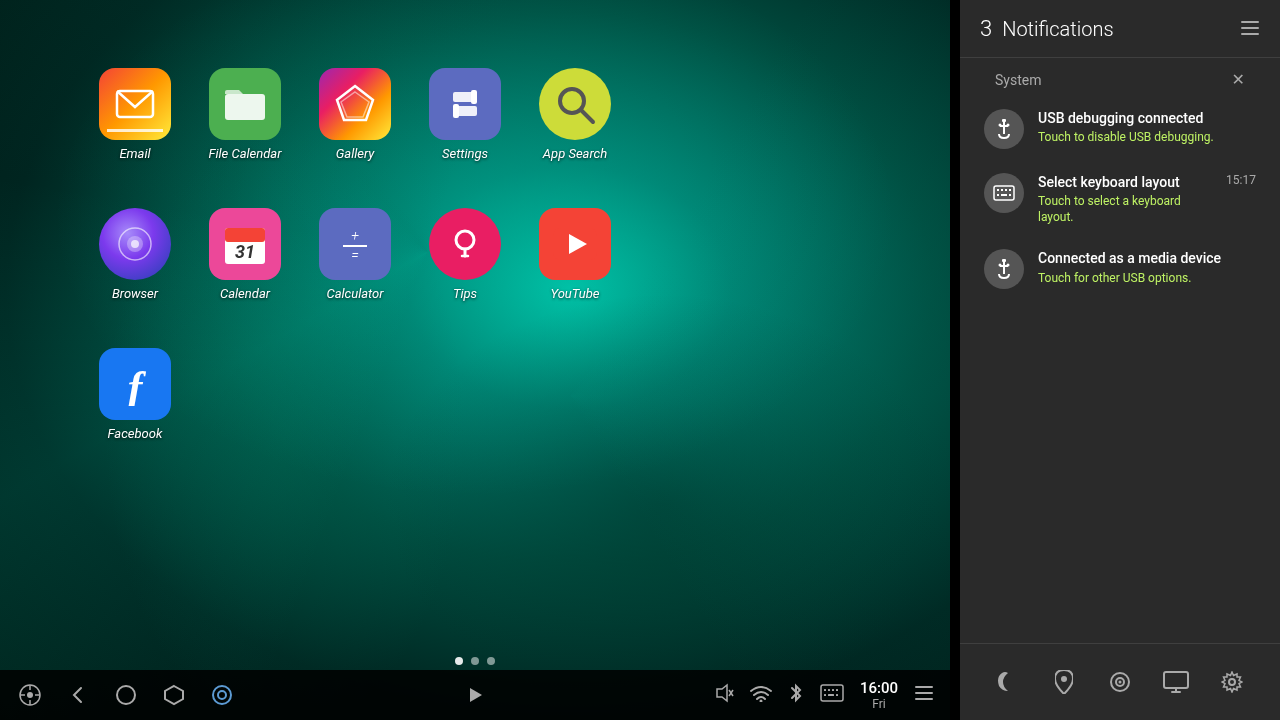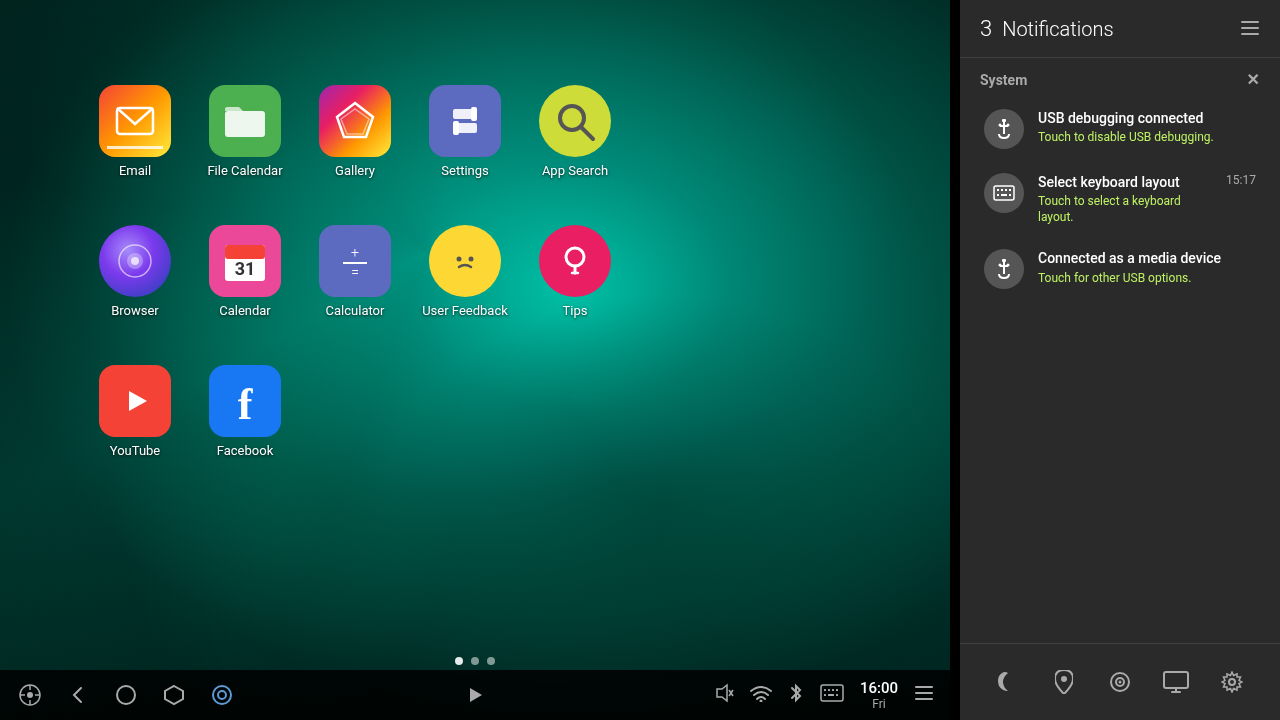--- a/index.html
+++ b/index.html
@@ -39,26 +39,27 @@
       position: absolute;
       inset: 0;
       background:
         conic-gradient(from 200deg at 45% 35%, transparent 0deg, rgba(0,180,150,0.15) 40deg, transparent 80deg, rgba(0,100,80,0.1) 120deg, transparent 180deg),
         conic-gradient(from 30deg at 60% 55%, transparent 0deg, rgba(0,150,130,0.1) 60deg, transparent 120deg);
     }
 
     
     #app-grid {
       position: absolute;
-      top: 77px;
+      top: 60px;
       left: 80px;
       display: grid;
       grid-template-columns: repeat(5, 110px);
       grid-template-rows: repeat(3, 140px);
       gap: 0;
+      font-style: italic;
     }
 
     .app-icon {
       display: flex;
       flex-direction: column;
       align-items: center;
       justify-content: flex-start;
       padding-top: 8px;
       cursor: pointer;
     }
@@ -273,22 +274,21 @@
     .notif-menu-icon {
       color: #aaa;
       font-size: 20px;
       cursor: pointer;
     }
 
     #notif-system-header {
       display: flex;
       align-items: center;
       justify-content: space-between;
-      padding: 12px 20px 8px;
-      font-weight: bold;
+      padding: 12px 35px 8px;
     }
 
     .notif-system-label {
       color: #aaa;
       font-size: 14px;
     }
 
     .notif-close-all {
       color: #aaa;
       font-size: 16px;
@@ -452,31 +452,20 @@
     <div class="app-icon-img icon-calculator">
       <svg width="44" height="44" viewBox="0 0 44 44">
         <text x="22" y="18" text-anchor="middle" font-size="14" fill="white" font-weight="300">+</text>
         <line x1="10" y1="24" x2="34" y2="24" stroke="white" stroke-width="2"></line>
         <text x="22" y="38" text-anchor="middle" font-size="14" fill="white" font-weight="300">=</text>
       </svg>
     </div>
     <span class="app-label">Calculator</span>
   </div>
 
-  <div class="app-icon">
-    <div class="app-icon-img icon-feedback" style="border-radius:50%;">
-      <svg width="44" height="44" viewBox="0 0 44 44">
-        <circle cx="22" cy="22" r="16" fill="#fdd835"></circle>
-        <circle cx="16" cy="20" r="2.5" fill="#555"></circle>
-        <circle cx="28" cy="20" r="2.5" fill="#555"></circle>
-        <path d="M16,28 Q22,24 28,28" fill="none" stroke="#555" stroke-width="2.5" stroke-linecap="round"></path>
-      </svg>
-    </div>
-    <span class="app-label">User Feedback</span>
-  </div>
 
   <div class="app-icon">
     <div class="app-icon-img icon-tips" style="border-radius:50%;">
       <svg width="44" height="44" viewBox="0 0 44 44">
         <circle cx="22" cy="18" r="9" fill="none" stroke="white" stroke-width="3"></circle>
         <line x1="22" y1="27" x2="22" y2="34" stroke="white" stroke-width="3" stroke-linecap="round"></line>
         <line x1="19" y1="34" x2="25" y2="34" stroke="white" stroke-width="2.5" stroke-linecap="round"></line>
       </svg>
     </div>
     <span class="app-label">Tips</span>

